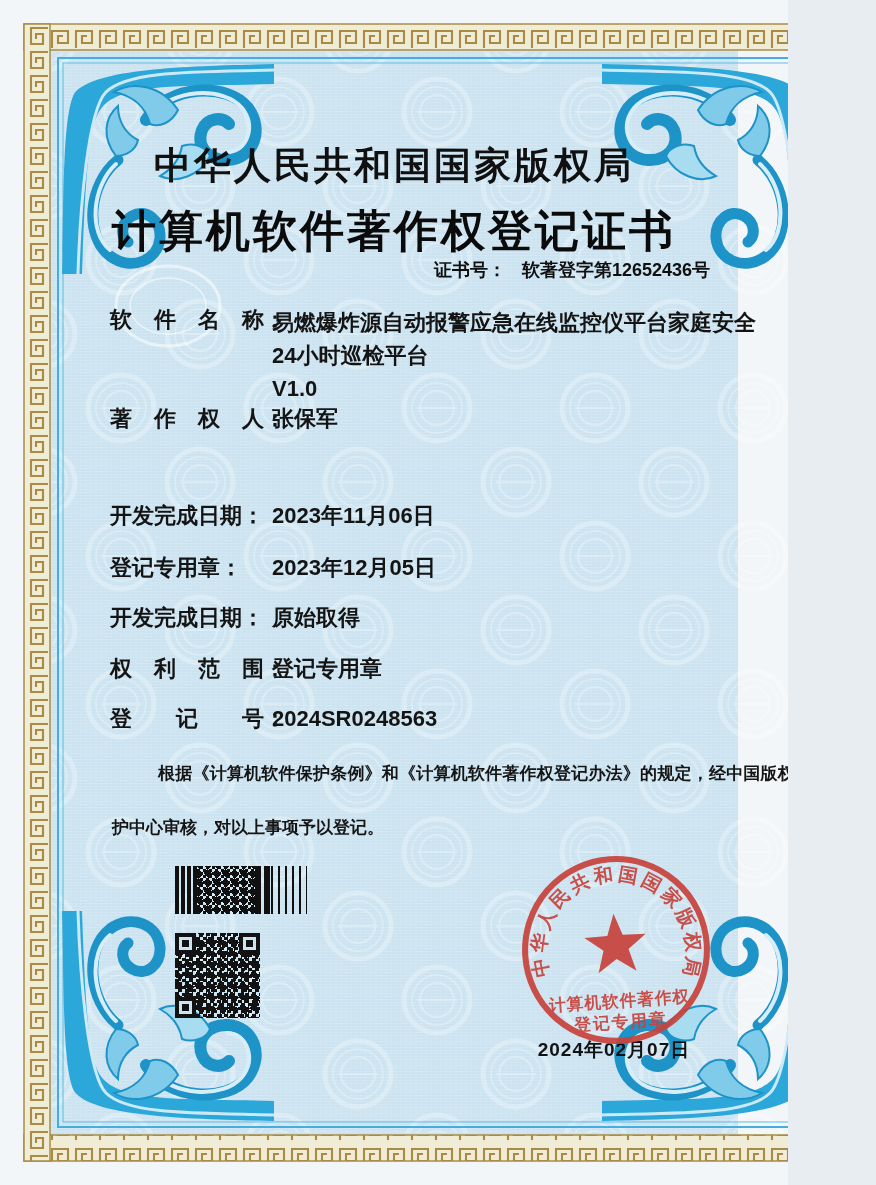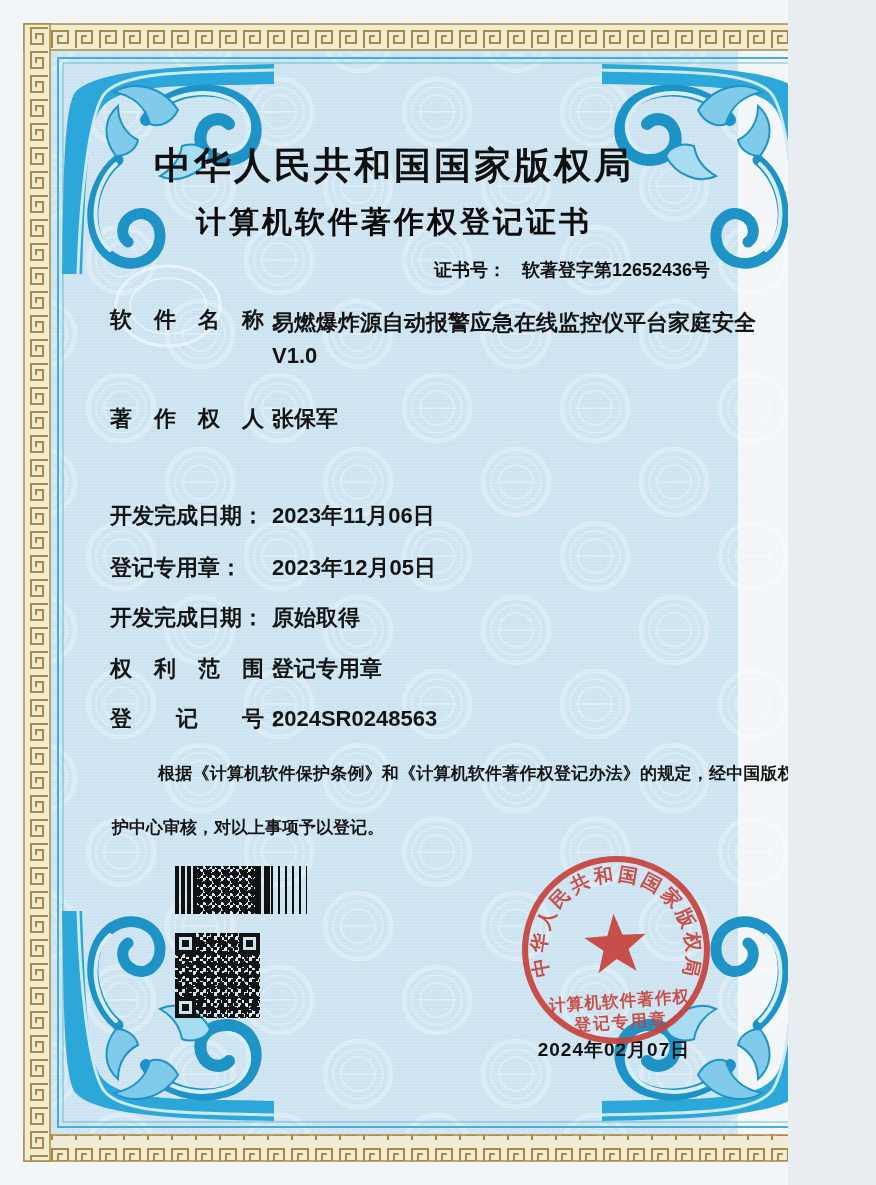--- a/index.html
+++ b/index.html
@@ -18,21 +18,21 @@
   }
   svg.frame{position:absolute;inset:0;width:876px;height:1185px;pointer-events:none;}
 
   .authority{
     position:absolute;top:141px;left:0;right:0;text-align:center;
     font-family:"Liberation Serif","DejaVu Serif",serif;
     font-weight:700;font-size:37px;letter-spacing:3px;color:#101010;
   }
   .cert-title{
     position:absolute;top:202px;left:0;right:0;text-align:center;
-    font-weight:900;font-size:30px;letter-spacing:3px;color:#0b0b0b;
+    font-weight:900;font-size:44px;letter-spacing:3px;color:#0b0b0b;
   }
   .cert-no{
     position:absolute;top:258px;right:78px;
     font-size:18px;font-weight:700;color:#101010;white-space:nowrap;
   }
   .cert-no .cn-label{margin-right:16px;margin-top:16px;}
 
   .field-row{
     position:absolute;left:110px;height:30px;white-space:nowrap;
     font-weight:700;font-size:22px;color:#141414;line-height:28px;
@@ -138,20 +138,21 @@
   <div class="authority">中华人民共和国国家版权局</div>
   <div class="cert-title">计算机软件著作权登记证书</div>
   <div class="cert-no">
     <span class="cn-label">证书号：</span><span>软著登字第12652436号</span>
   </div>
 
   <div class="field-row" style="top:306px">
     <span class="flabel">软　件　名　称：</span>
     <span class="fvalue">
       <span class="vline">易燃爆炸源自动报警应急在线监控仪平台家庭安全</span>
+      <span class="vline">24小时巡检平台</span>
       <span class="vline">V1.0</span>
     </span>
   </div>
   <div class="field-row" style="top:405px">
     <span class="flabel">著　作　权　人：</span>
     <span class="fvalue">张保军</span>
   </div>
   <div class="field-row" style="top:502px">
     <span class="flabel">开发完成日期：</span>
     <span class="fvalue">2023年11月06日</span>

